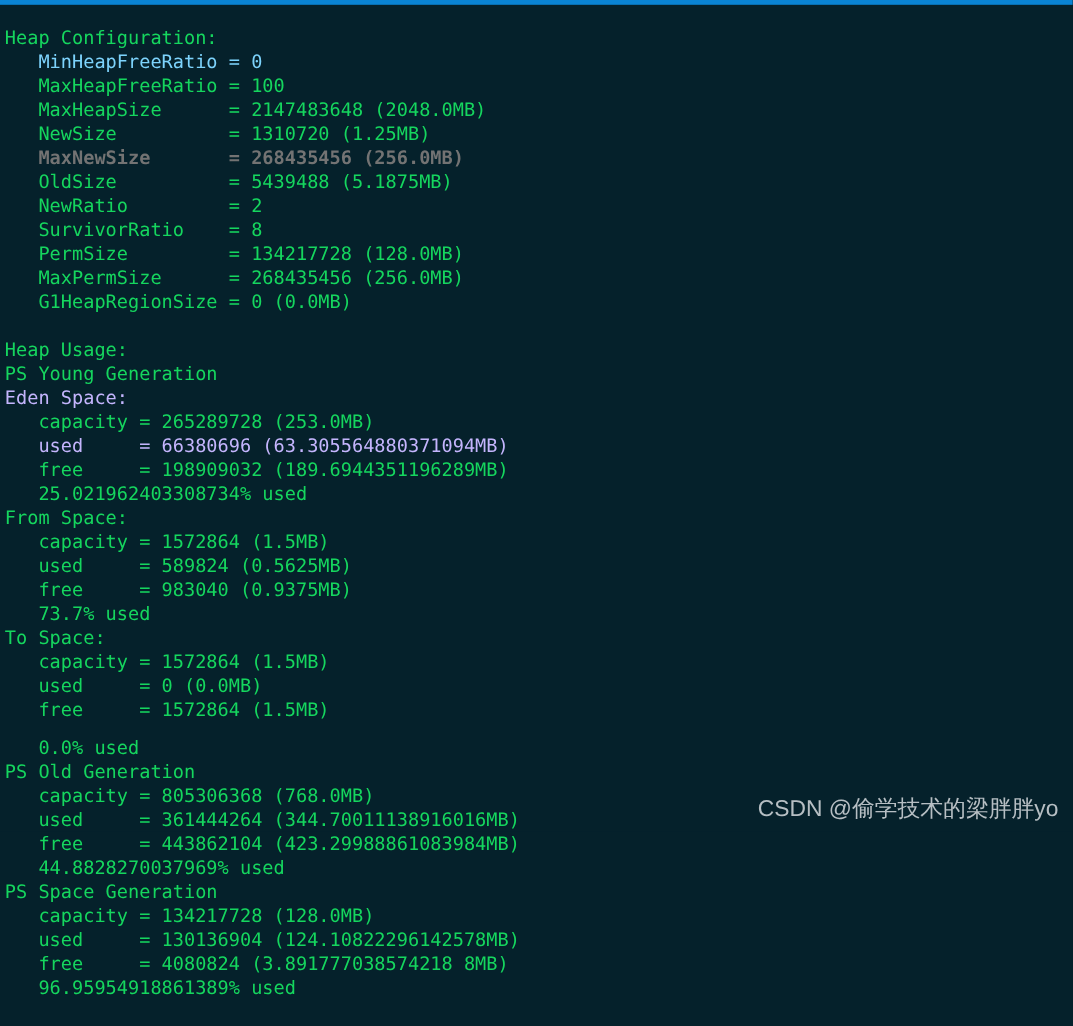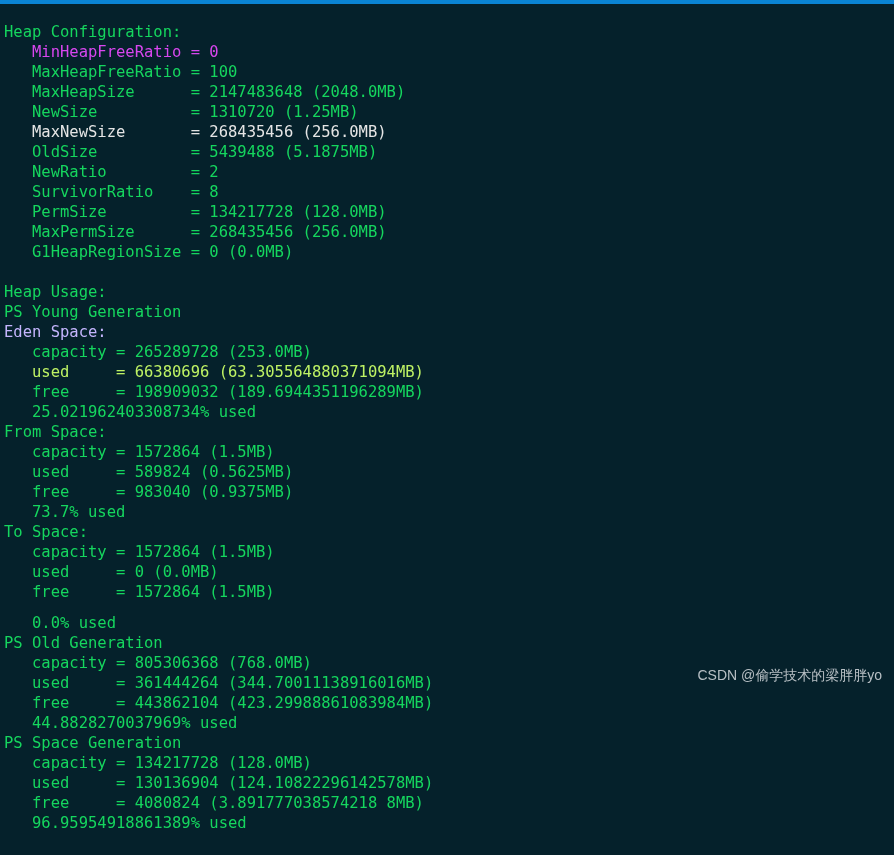--- a/index.html
+++ b/index.html
@@ -49,53 +49,53 @@
   }
   .console-line.blank {
     color: transparent;
   }
   #watermark {
     position: absolute;
     right: 12px;
     bottom: 8px;
     color: #c6ccd0;
     font-family: "Liberation Sans", "DejaVu Sans", sans-serif;
-    font-size: 14px;
+    font-size: 19px;
     line-height: 20px;
     white-space: pre;
     opacity: 0.92;
   }
 </style>
 </head>
 <body style="background: rgb(5, 33, 43);">
 
 <div id="app" style="background: rgb(5, 33, 43);">
 
   <div id="accent-bar" style="background: rgb(10, 132, 212);"></div>
 
   <div id="terminal">
     <div id="console-lines">
         <span class="console-line" style="color: rgb(21, 214, 94);">Heap Configuration:</span>
-        <span class="console-line" style="color: #d946ef;">   MinHeapFreeRatio = 0</span>
+        <span class="console-line" style="color: #7dd3fc;">   MinHeapFreeRatio = 0</span>
         <span class="console-line" style="color: rgb(21, 214, 94);">   MaxHeapFreeRatio = 100</span>
         <span class="console-line" style="color: rgb(21, 214, 94);">   MaxHeapSize      = 2147483648 (2048.0MB)</span>
         <span class="console-line" style="color: rgb(21, 214, 94);">   NewSize          = 1310720 (1.25MB)</span>
-        <span class="console-line" style="color: #e5e5e5;">   MaxNewSize       = 268435456 (256.0MB)</span>
+        <span class="console-line" style="color: #737373; font-weight: bold;">   MaxNewSize       = 268435456 (256.0MB)</span>
         <span class="console-line" style="color: rgb(21, 214, 94);">   OldSize          = 5439488 (5.1875MB)</span>
         <span class="console-line" style="color: rgb(21, 214, 94);">   NewRatio         = 2</span>
         <span class="console-line" style="color: rgb(21, 214, 94);">   SurvivorRatio    = 8</span>
         <span class="console-line" style="color: rgb(21, 214, 94);">   PermSize         = 134217728 (128.0MB)</span>
         <span class="console-line" style="color: rgb(21, 214, 94);">   MaxPermSize      = 268435456 (256.0MB)</span>
         <span class="console-line" style="color: rgb(21, 214, 94);">   G1HeapRegionSize = 0 (0.0MB)</span>
         <span class="console-line blank"></span>
         <span class="console-line" style="color: rgb(21, 214, 94);">Heap Usage:</span>
         <span class="console-line" style="color: rgb(21, 214, 94);">PS Young Generation</span>
         <span class="console-line" style="color: #c4b5fd;">Eden Space:</span>
         <span class="console-line" style="color: rgb(21, 214, 94);">   capacity = 265289728 (253.0MB)</span>
-        <span class="console-line" style="color: #bef264;">   used     = 66380696 (63.305564880371094MB)</span>
+        <span class="console-line" style="color: #c4b5fd;">   used     = 66380696 (63.305564880371094MB)</span>
         <span class="console-line" style="color: rgb(21, 214, 94);">   free     = 198909032 (189.6944351196289MB)</span>
         <span class="console-line" style="color: rgb(21, 214, 94);">   25.021962403308734% used</span>
         <span class="console-line" style="color: rgb(21, 214, 94);">From Space:</span>
         <span class="console-line" style="color: rgb(21, 214, 94);">   capacity = 1572864 (1.5MB)</span>
         <span class="console-line" style="color: rgb(21, 214, 94);">   used     = 589824 (0.5625MB)</span>
         <span class="console-line" style="color: rgb(21, 214, 94);">   free     = 983040 (0.9375MB)</span>
         <span class="console-line" style="color: rgb(21, 214, 94);">   73.7% used</span>
         <span class="console-line" style="color: rgb(21, 214, 94);">To Space:</span>
         <span class="console-line" style="color: rgb(21, 214, 94);">   capacity = 1572864 (1.5MB)</span>
         <span class="console-line" style="color: rgb(21, 214, 94);">   used     = 0 (0.0MB)</span>

